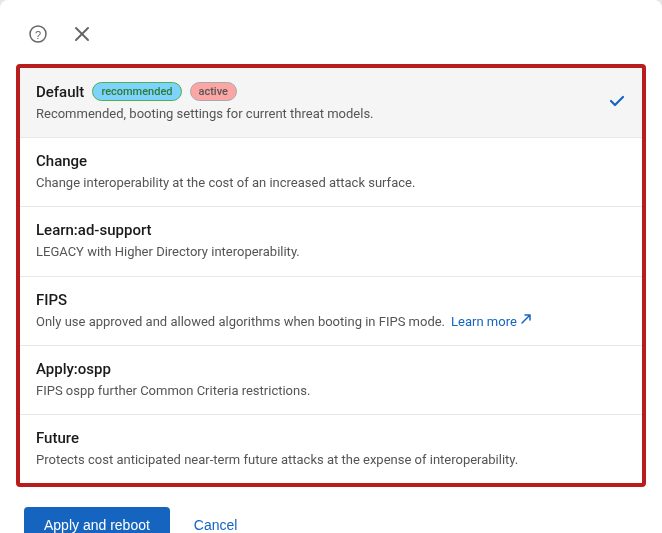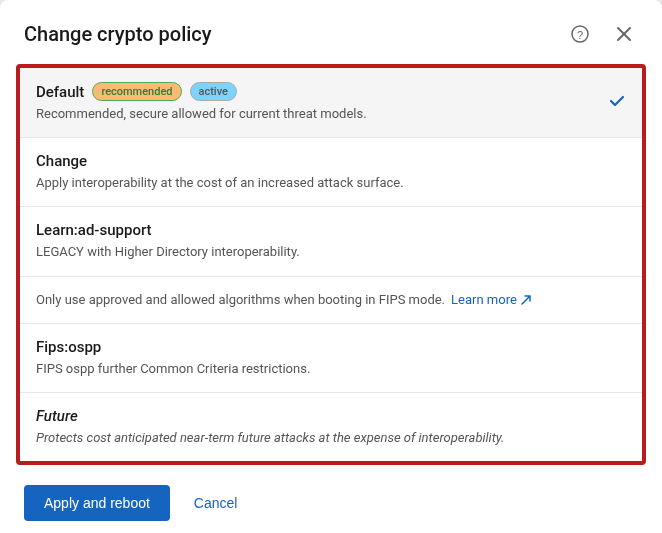--- a/index.html
+++ b/index.html
@@ -52,21 +52,21 @@
       border-radius: 4px;
       margin: 0 16px;
       overflow: hidden;
     }
     .policy-item {
       padding: 14px 16px;
       border-bottom: 1px solid #e8e8e8;
       cursor: pointer;
       position: relative;
     }
-    .policy-item:last-child { border-bottom: none; font-style: italic; }
+    .policy-item:last-child { border-bottom: none; }
     .policy-item.selected {
       background: #f5f5f5;
     }
     .policy-item-header {
       display: flex;
       align-items: center;
       gap: 8px;
       margin-bottom: 4px;
     }
     .policy-name {
@@ -74,26 +74,26 @@
       font-weight: 500;
       color: #1a1a1a;
     }
     .badge {
       font-size: 11px;
       padding: 2px 8px;
       border-radius: 10px;
       font-weight: 500;
     }
     .badge-recommended {
-      background: #fdba74;
+      background: #7dd3fc;
       border: 1.5px solid #4caf50;
       color: #2e7d32;
     }
     .badge-active {
-      background: #7dd3fc;
+      background: #fca5a5;
       border: 1.5px solid #aaa;
       color: #555;
     }
     .policy-desc {
       font-size: 13px;
       color: #555;
       line-height: 1.4;
     }
     .checkmark {
       position: absolute;
@@ -102,21 +102,20 @@
       transform: translateY(-50%);
       color: #1565c0;
       font-size: 18px;
     }
     .learn-more {
       color: #1565c0;
       text-decoration: none;
       font-size: 13px;
       margin-left: 6px;
       display: inline-flex;
-      align-items: center;
       gap: 3px;
     }
     .dialog-footer {
       display: flex;
       align-items: center;
       gap: 12px;
       padding: 20px 24px;
     }
     .btn-primary {
       background: #1565c0;
@@ -137,21 +136,20 @@
       cursor: pointer;
       padding: 10px 12px;
       border-radius: 4px;
     }
   </style>
 </head>
 <body>
 
 <div class="dialog">
   <div class="dialog-header">
-    <span class="dialog-title">Change crypto policy</span>
     <div class="header-icons">
       <button class="icon-btn" title="Help">
         <svg width="18" height="18" viewBox="0 0 18 18" fill="none" xmlns="http://www.w3.org/2000/svg">
           <circle cx="9" cy="9" r="8" stroke="#666" stroke-width="1.5"></circle>
           <text x="9" y="13.5" text-anchor="middle" font-size="11" fill="#666" font-family="sans-serif">?</text>
         </svg>
       </button>
       <button class="icon-btn" title="Close">
         <svg width="16" height="16" viewBox="0 0 16 16" fill="none" xmlns="http://www.w3.org/2000/svg">
           <line x1="2" y1="2" x2="14" y2="14" stroke="#666" stroke-width="2" stroke-linecap="round"></line>
@@ -161,45 +159,48 @@
     </div>
   </div>
 
   <div class="policy-list" id="policy-list">
       <div class="policy-item selected">
         <div class="policy-item-header">
           <span class="policy-name">Default</span>
           <span class="badge badge-recommended">recommended</span>
           <span class="badge badge-active">active</span>
         </div>
-        <div class="policy-desc">Recommended, secure allowed for current threat models.</div>
+        <div class="policy-desc">Recommended, booting settings for current threat models.</div>
         <span class="checkmark"><svg width="18" height="18" viewBox="0 0 18 18" fill="none" xmlns="http://www.w3.org/2000/svg">
             <polyline points="3,9 7,13 15,5" stroke="#1565c0" stroke-width="2.2" stroke-linecap="round" stroke-linejoin="round"></polyline>
           </svg></span>
       </div>
       <div class="policy-item">
         <div class="policy-item-header">
           <span class="policy-name">Change</span>
         </div>
-        <div class="policy-desc">Apply interoperability at the cost of an increased attack surface.</div>
+        <div class="policy-desc">Change interoperability at the cost of an increased attack surface.</div>
       </div>
       <div class="policy-item">
         <div class="policy-item-header">
           <span class="policy-name">Learn:ad-support</span>
         </div>
         <div class="policy-desc">LEGACY with Higher Directory interoperability.</div>
       </div>
       <div class="policy-item">
+        <div class="policy-item-header">
+          <span class="policy-name">FIPS</span>
+        </div>
         <div class="policy-desc">Only use approved and allowed algorithms when booting in FIPS mode.<a href="#" class="learn-more">Learn more <svg width="12" height="12" viewBox="0 0 12 12" fill="none" xmlns="http://www.w3.org/2000/svg">
               <path d="M2 10L10 2M10 2H5M10 2V7" stroke="#1565c0" stroke-width="1.5" stroke-linecap="round" stroke-linejoin="round"></path>
             </svg></a></div>
       </div>
       <div class="policy-item">
         <div class="policy-item-header">
-          <span class="policy-name">Fips:ospp</span>
+          <span class="policy-name">Apply:ospp</span>
         </div>
         <div class="policy-desc">FIPS ospp further Common Criteria restrictions.</div>
       </div>
       <div class="policy-item">
         <div class="policy-item-header">
           <span class="policy-name">Future</span>
         </div>
         <div class="policy-desc">Protects cost anticipated near-term future attacks at the expense of interoperability.</div>
       </div>
     </div>

